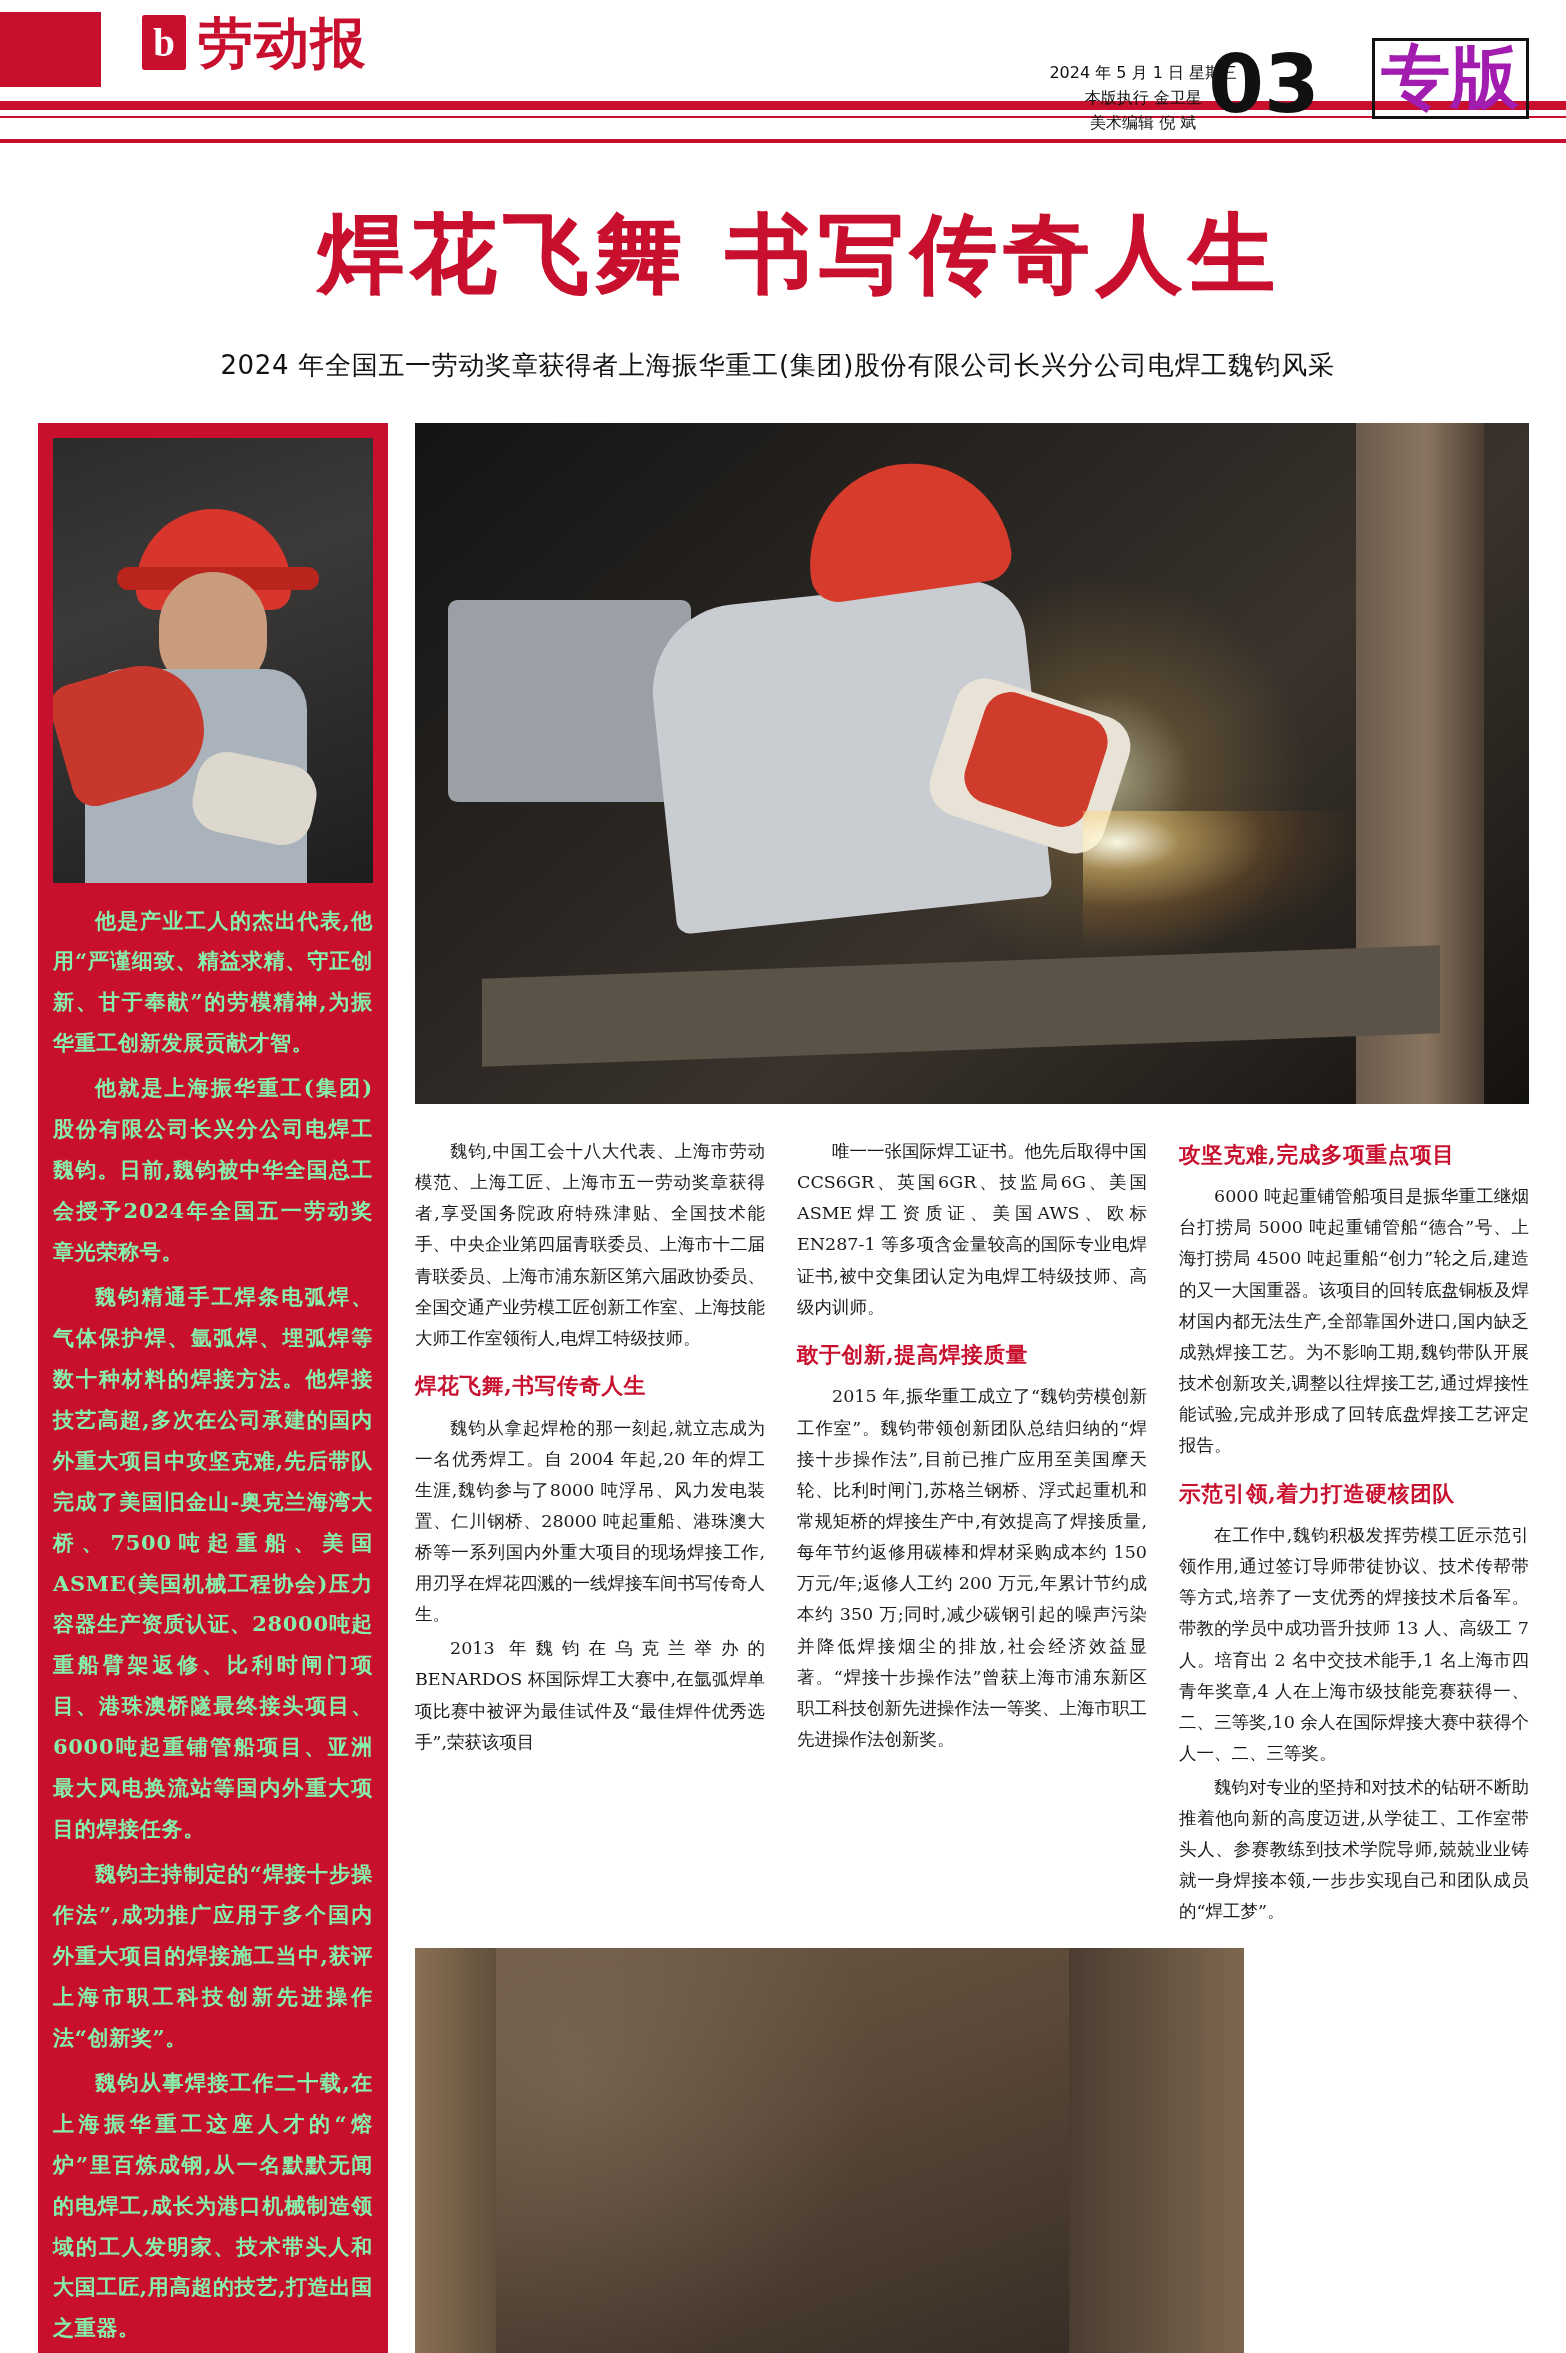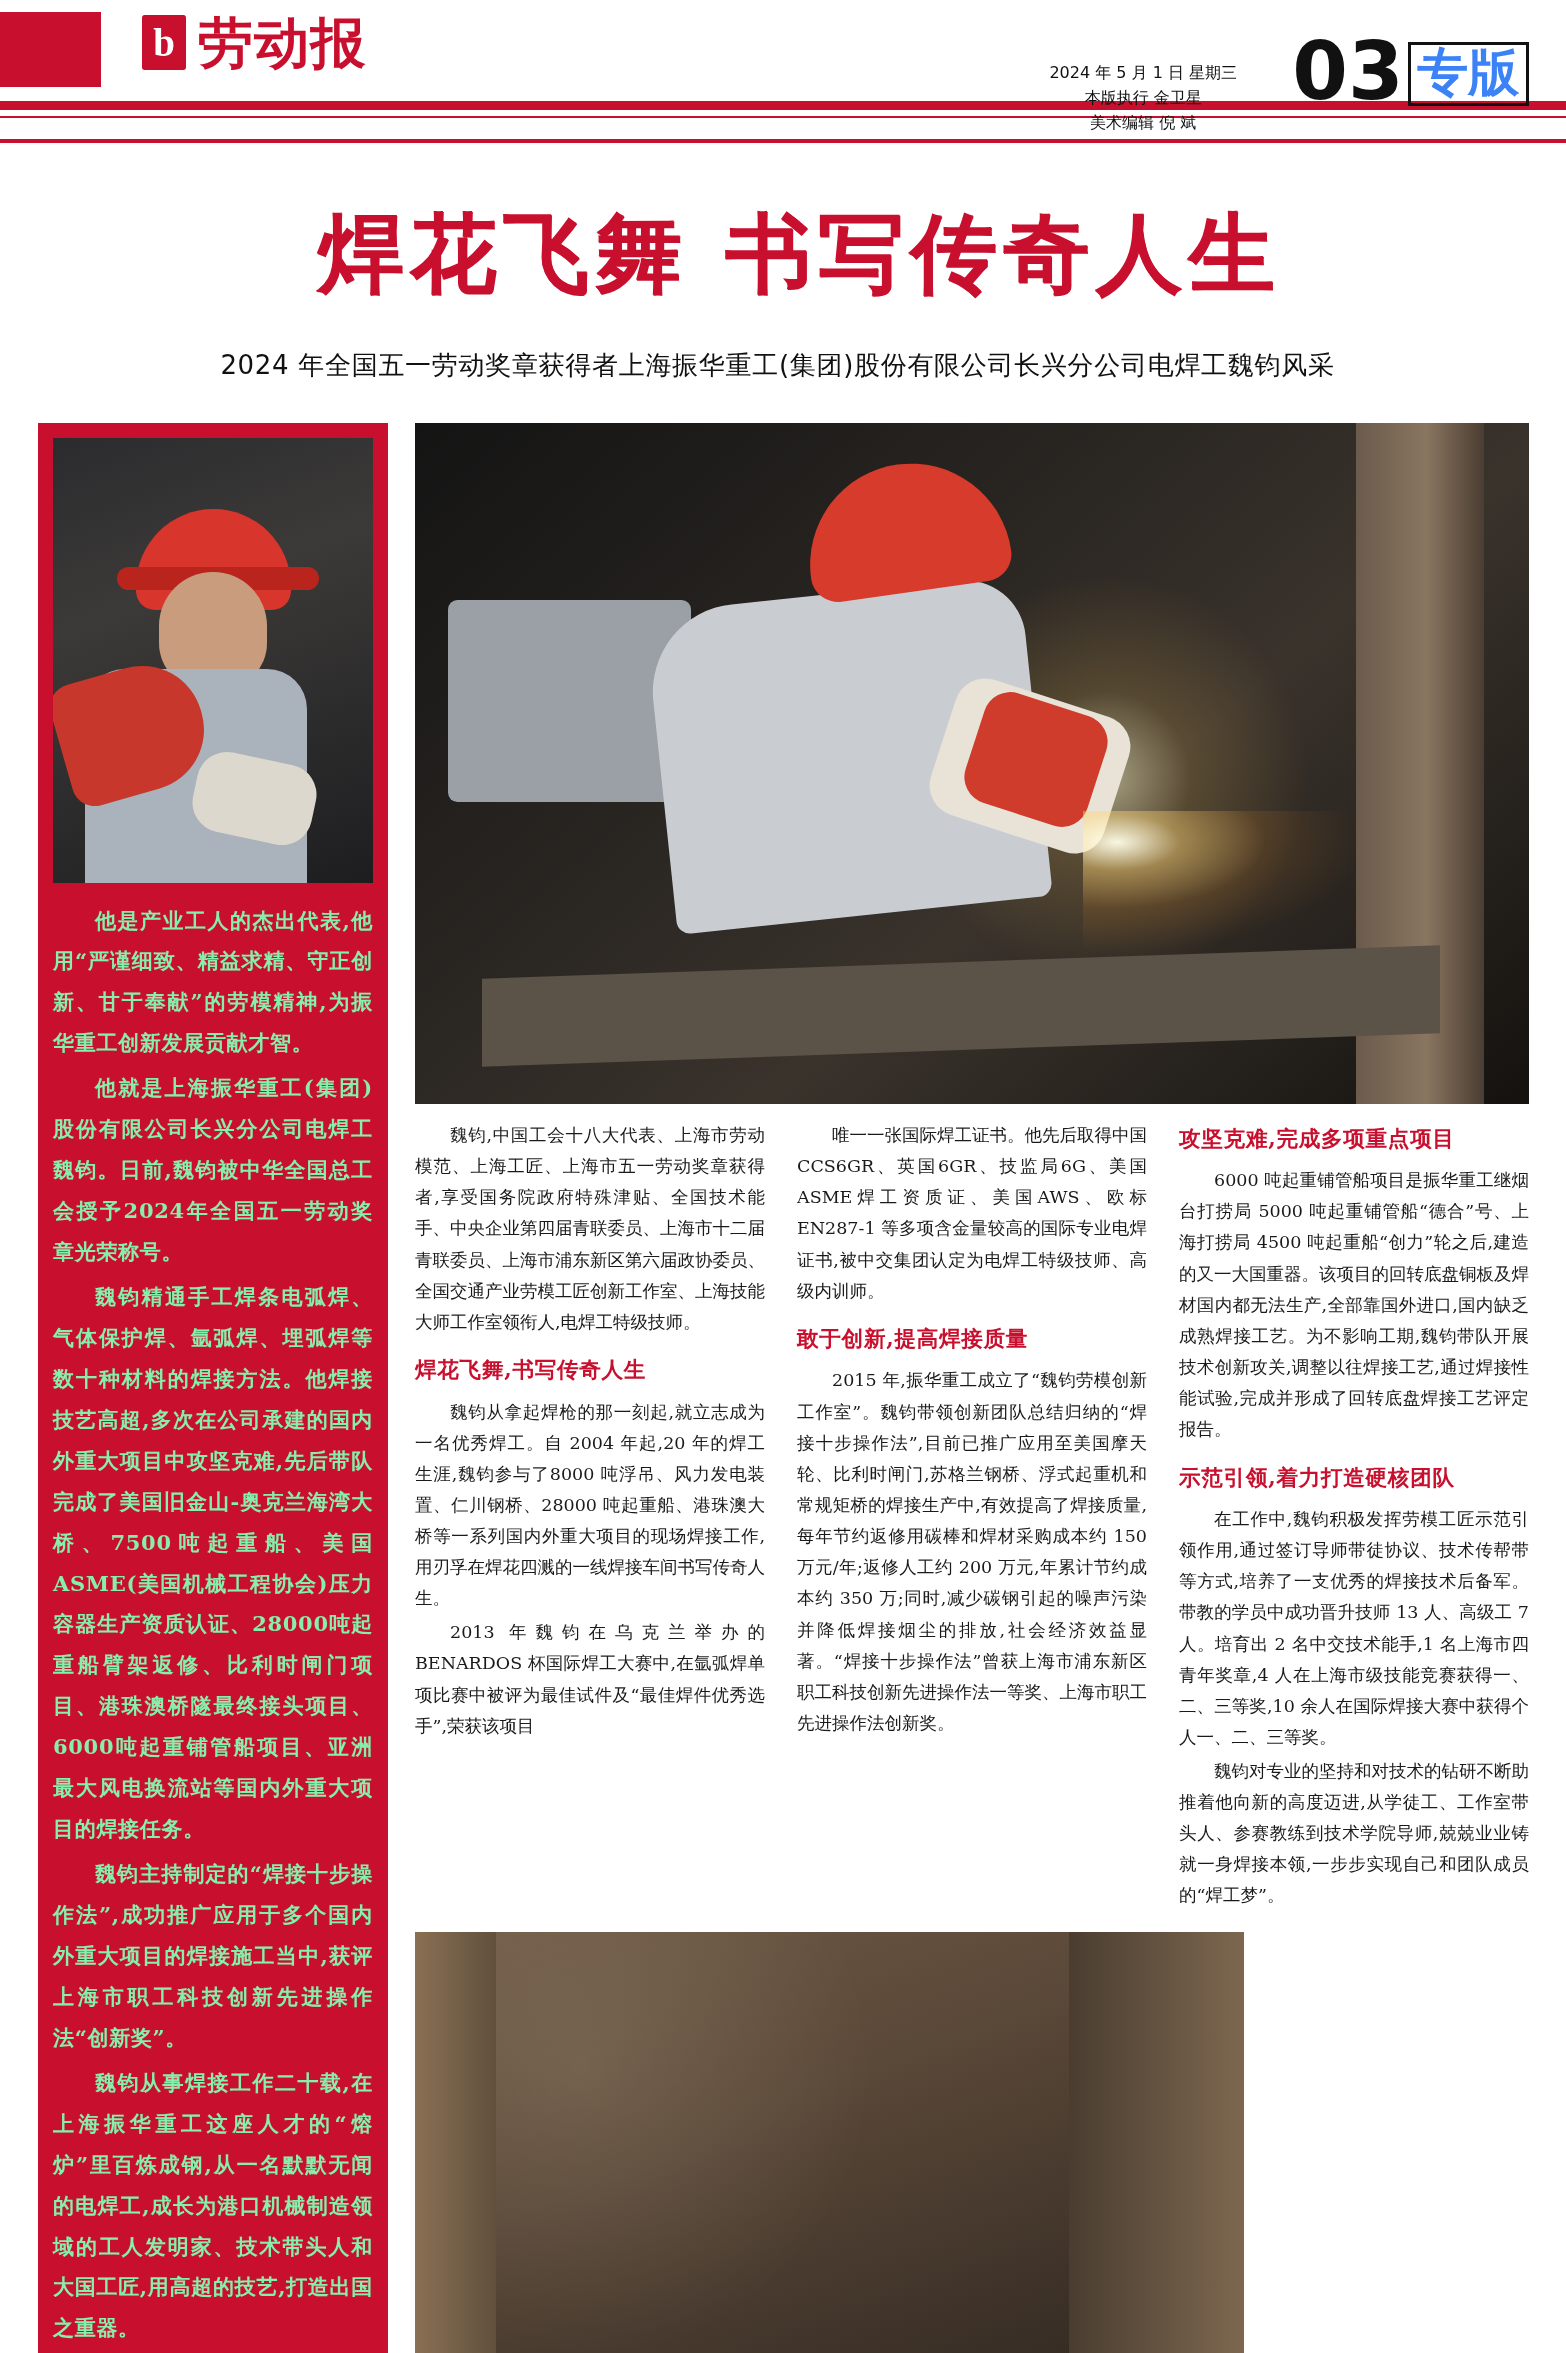--- a/index.html
+++ b/index.html
@@ -91,27 +91,28 @@
     gap: 4px;
   }
   .page-number {
     font-size: 80px;
     font-weight: bold;
     line-height: 0.85;
     color: #111;
     font-family: "DejaVu Sans", sans-serif;
   }
   .page-section {
-    font-size: 51px;
+    font-size: 69px;
     font-weight: bold;
     line-height: 0.95;
-    color: #3b82f6;
+    color: #a21caf;
     border: 3.4px solid #111;
     padding: 2.7px 6.7px 6.7px 6.7px;
     font-family: "DejaVu Serif", serif;
+    margin-left: 48px;
   }
 
   
   .headline {
     text-align: center;
     color: #c8102e;
     font-size: 86px;
     font-weight: bold;
     letter-spacing: 6.7px;
     margin: 53px 0 0 0;
@@ -284,21 +285,21 @@
     left: 3%; top: 26%;
     width: 243px; height: 202px;
     background: #9aa0a6;
     border-radius: 9.4px;
   }
 
   
   .cols {
     display: flex;
     gap: 32px;
-    margin-top: 16px;
+    margin-top: 32px;
   }
   .col {
     flex: 1 1 0;
     font-size: 17.5px;
     line-height: 1.78;
     text-align: justify;
     font-family: "DejaVu Serif", serif;
   }
   .col p {
     margin: 0 0 2.7px 0;

